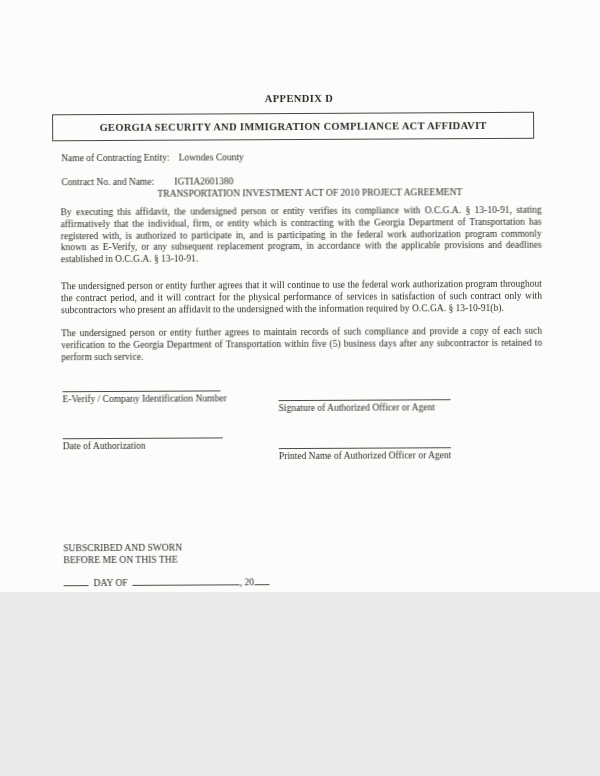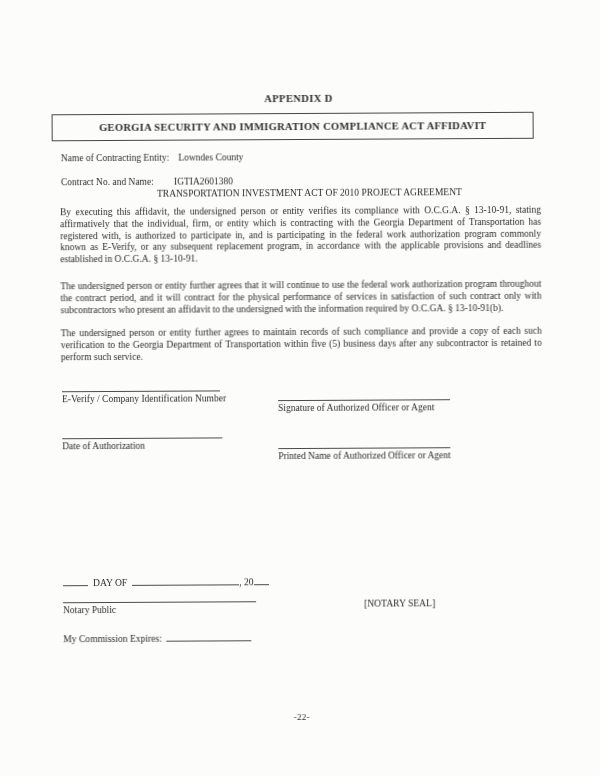--- a/index.html
+++ b/index.html
@@ -1,18 +1,18 @@
 <!DOCTYPE html>
 <html><head>
 <meta charset="utf-8">
 <style>
   html,body{margin:0;padding:0;background:#e9e9e9;}
   .page{
     position:relative;
-    width:600px;height:776px;
+    width:600px;height:592px;
     background:#fcfcfa;
     overflow:hidden;
     font-family:"Liberation Serif","DejaVu Serif",serif;
     color:#2e2c2a;
   }
   .sheet{
     position:absolute;inset:0;
     transform:rotate(-0.3deg);
     filter:blur(0.22px);
   }
@@ -98,20 +98,24 @@
 
     <div class="abs sig sigR1">
       <div class="line"></div>
       <div class="lbl">Signature of Authorized Officer or Agent</div>
     </div>
     <div class="abs sig sigR2">
       <div class="line"></div>
       <div class="lbl">Printed Name of Authorized Officer or Agent</div>
     </div>
 
+    <div class="abs subscribed">
+      <div>SUBSCRIBED AND SWORN</div>
+      <div>BEFORE ME ON THIS THE</div>
+    </div>
 
     <div class="abs dayof">
       <span class="bl bl-day"></span><span>DAY OF</span><span class="bl bl-month"></span><span>, 20</span><span class="bl bl-year"></span>
     </div>
 
     <div class="abs sig notary">
       <div class="line"></div>
       <div class="lbl">Notary Public</div>
     </div>
 

